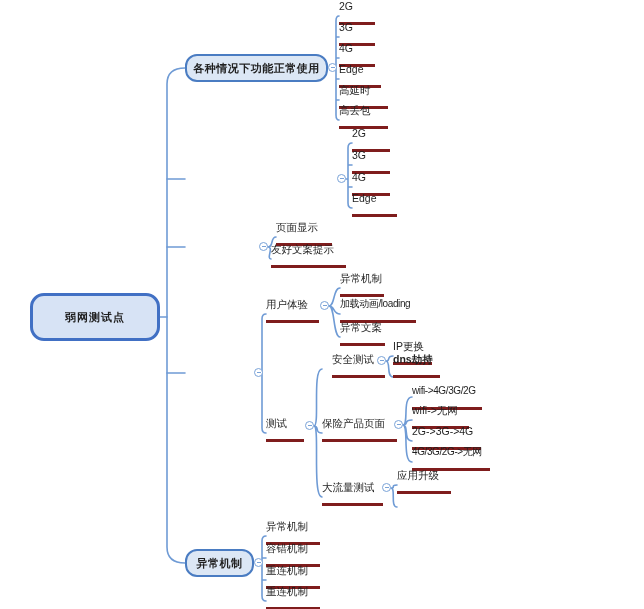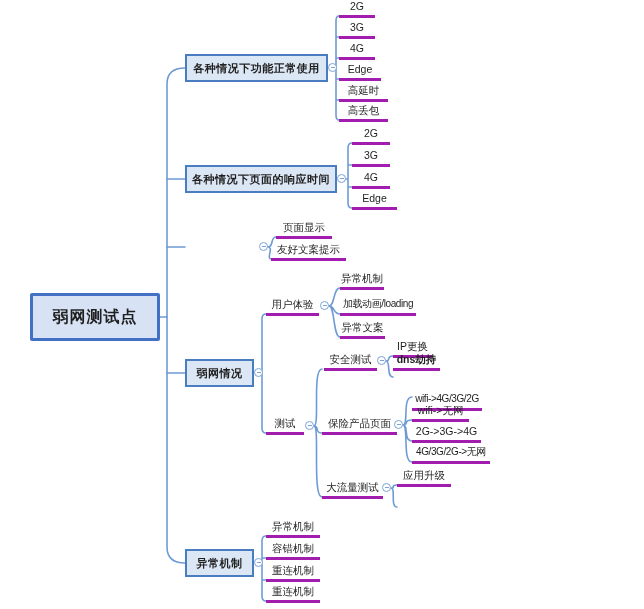--- a/index.html
+++ b/index.html
@@ -3,32 +3,32 @@
 <meta charset="utf-8">
 <style>
   html,body { margin:0; padding:0; background:#ffffff; }
   .stage {
     position:relative; width:644px; height:609px; background:#ffffff;
     font-family:"Liberation Sans","DejaVu Sans",sans-serif; overflow:hidden;
   }
   svg.wires { position:absolute; left:0; top:0; z-index:1; }
   .box {
     position:absolute; display:flex; align-items:center; justify-content:center;
-    background:#dce7f5; border:2px solid #4a7cc2; border-radius:0;
+    background:#dce7f5; border:2px solid #4a7cc2; border-radius:12px;
     font-size:11px; font-weight:bold; color:#1f1f1f; letter-spacing:.5px;
     box-sizing:border-box; z-index:2; white-space:nowrap;
   }
   .box.root {
-    border-width:3px; border-color:#4170c4; border-radius:2px;
-    background:#d7e3f5; font-size:16px; letter-spacing:1px;text-align:right;
+    border-width:3px; border-color:#4170c4; border-radius:14px;
+    background:#d7e3f5; font-size:11px; letter-spacing:1px;text-align:right;
   }
   .leaf {
-    position:absolute; box-sizing:border-box; height:19px; line-height:14px;
-    font-size:10.5px; font-weight:500; color:#1f1f1f; text-align:center;
-    border-bottom:3px solid #a21caf; white-space:nowrap; z-index:2;
+    position:absolute; box-sizing:border-box; height:26px; line-height:14px;
+    font-size:10.5px; font-weight:500; color:#1f1f1f; text-align:left;
+    border-bottom:3px solid #7f1d1d; white-space:nowrap; z-index:2;
   }
   .leaf.tight { font-size:10px; letter-spacing:-0.4px; }
   .leaf.long  { font-size:9.5px; letter-spacing:-0.6px; }
   .collapse {
     position:absolute; width:9px; height:9px; box-sizing:border-box;
     border:1px solid #7aa3d8; border-radius:50%; background:#ffffff; z-index:3;
   }
   .collapse::after {
     content:""; position:absolute; left:1.5px; right:1.5px; top:3px;
     height:1px; background:#7aa3d8;
@@ -66,22 +66,20 @@
     <path d="M 403 425 C 409 425 402 397 412 397 M 403 425 C 409 425 403 420 412 420 M 403 425 C 409 425 403 441 412 441 M 403 425 C 409 425 402 462 412 462"></path>
 
     <path d="M 391 488 C 396 488 390 485 397 485 M 391 488 C 396 488 390 507 397 507"></path>
 
     <path d="M 266 536 Q 262 536 262 541 L 262 596 Q 262 601 266 601 M 262 558 L 266 558 M 262 580 L 266 580"></path>
   </svg>
 
   <div class="box root" style="left:30px; top:293px; width:130px; height:48px;">弱网测试点</div>
 
   <div class="box" style="left:185px; top:54px; width:143px; height:28px;">各种情况下功能正常使用</div>
-  <div class="box" style="left:185px; top:165px; width:152px; height:28px;">各种情况下页面的响应时间</div>
-  <div class="box" style="left:185px; top:359px; width:69px; height:28px;">弱网情况</div>
   <div class="box" style="left:185px; top:549px; width:69px; height:28px;">异常机制</div>
 
   <div class="leaf" style="left:339px; top:-1px; width:36px;">2G</div>
   <div class="leaf" style="left:339px; top:20px; width:36px;">3G</div>
   <div class="leaf" style="left:339px; top:41px; width:36px;">4G</div>
   <div class="leaf" style="left:339px; top:62px; width:42px;">Edge</div>
   <div class="leaf" style="left:339px; top:83px; width:49px;">高延时</div>
   <div class="leaf" style="left:339px; top:103px; width:49px;">高丢包</div>
 
   <div class="leaf" style="left:352px; top:126px; width:38px;">2G</div>
@@ -92,28 +90,28 @@
   <div class="leaf" style="left:276px; top:220px; width:56px;">页面显示</div>
   <div class="leaf" style="left:271px; top:242px; width:75px;">友好文案提示</div>
 
   <div class="leaf" style="left:266px; top:297px; width:53px;">用户体验</div>
   <div class="leaf" style="left:266px; top:416px; width:38px;">测试</div>
 
   <div class="leaf" style="left:340px; top:271px; width:44px;">异常机制</div>
   <div class="leaf tight" style="left:340px; top:297px; width:76px;">加载动画/loading</div>
   <div class="leaf" style="left:340px; top:320px; width:45px;">异常文案</div>
 
-  <div class="leaf" style="left:324px; top:352px; width:53px;">安全测试</div>
+  <div class="leaf" style="left:332px; top:352px; width:53px;">安全测试</div>
   <div class="leaf" style="left:322px; top:416px; width:75px;">保险产品页面</div>
   <div class="leaf" style="left:322px; top:480px; width:61px;">大流量测试</div>
 
   <div class="leaf" style="left:393px; top:339px; width:39px;">IP更换</div>
   <div class="leaf" style="left:393px; top:352px; width:47px;font-weight:bold;">dns劫持</div>
 
-  <div class="leaf tight" style="left:412px; top:392px; width:70px;">wifi-&gt;4G/3G/2G</div>
+  <div class="leaf tight" style="left:412px; top:384px; width:70px;">wifi-&gt;4G/3G/2G</div>
   <div class="leaf" style="left:412px; top:403px; width:57px;">wifi-&gt;无网</div>
   <div class="leaf" style="left:412px; top:424px; width:69px;">2G-&gt;3G-&gt;4G</div>
   <div class="leaf tight" style="left:412px; top:445px; width:78px;">4G/3G/2G-&gt;无网</div>
 
   <div class="leaf" style="left:397px; top:468px; width:54px;">应用升级</div>
 
   <div class="leaf" style="left:266px; top:519px; width:54px;">异常机制</div>
   <div class="leaf" style="left:266px; top:541px; width:54px;">容错机制</div>
   <div class="leaf" style="left:266px; top:563px; width:54px;">重连机制</div>
   <div class="leaf" style="left:266px; top:584px; width:54px;">重连机制</div>

